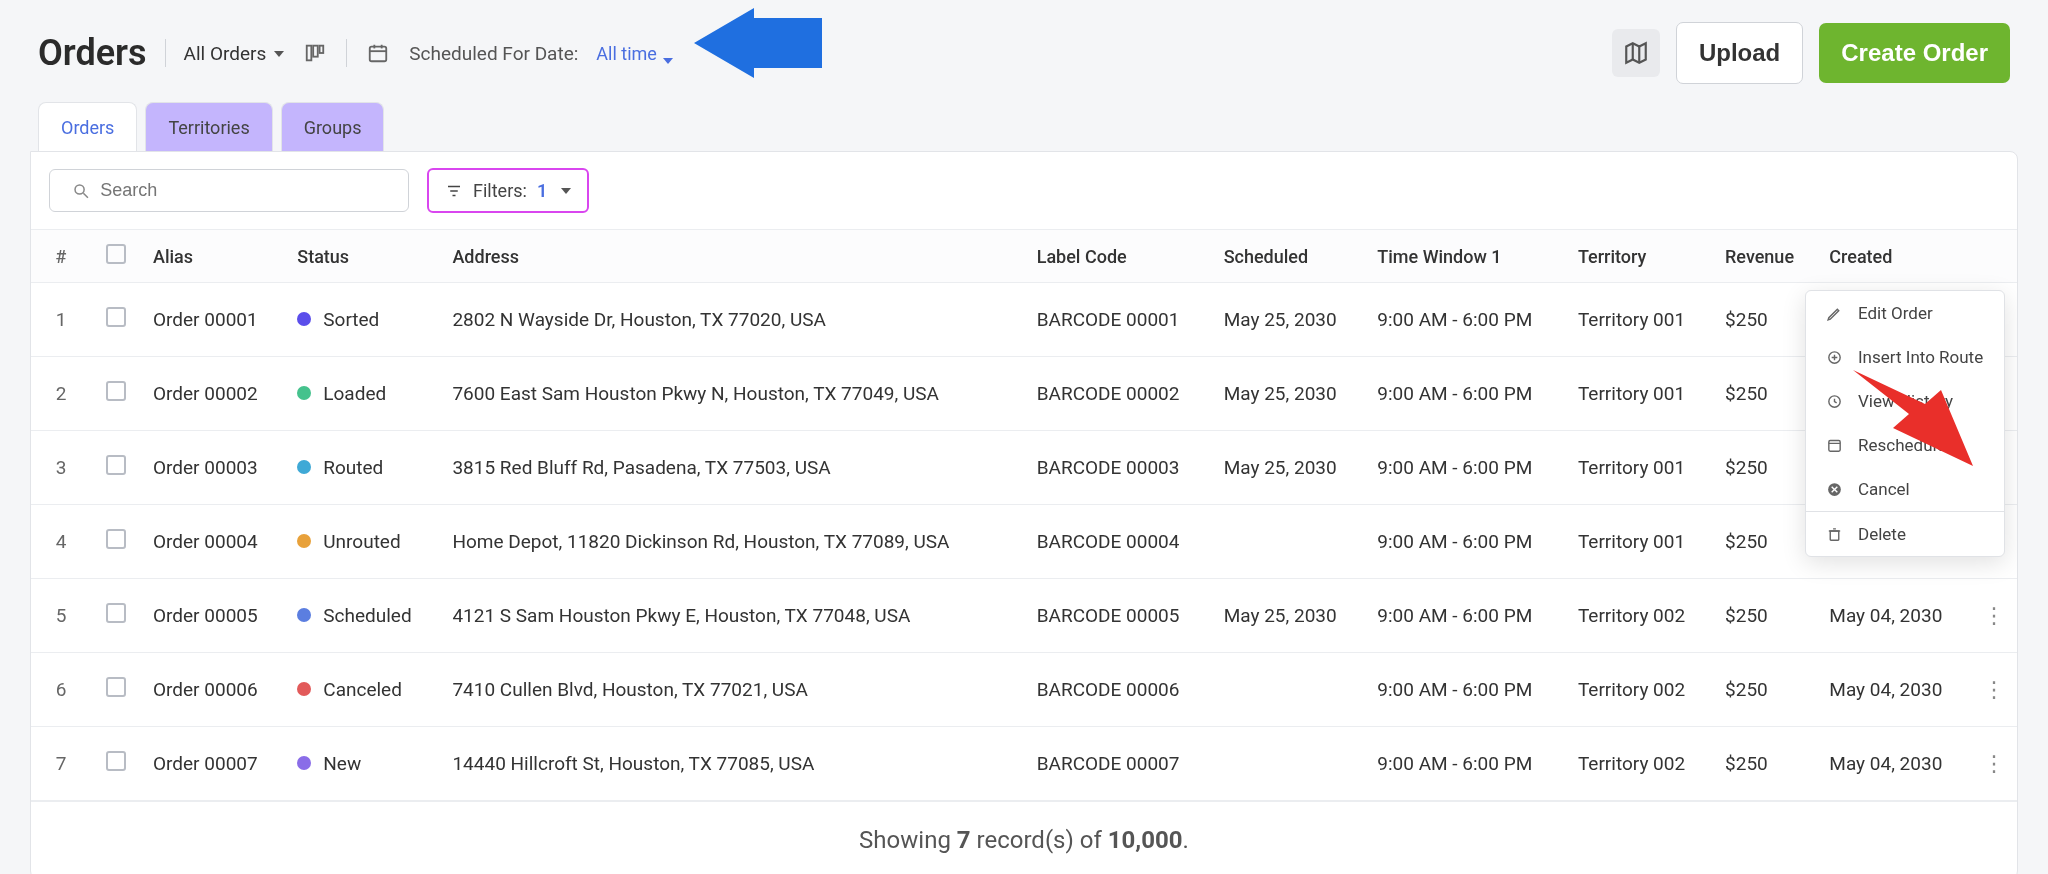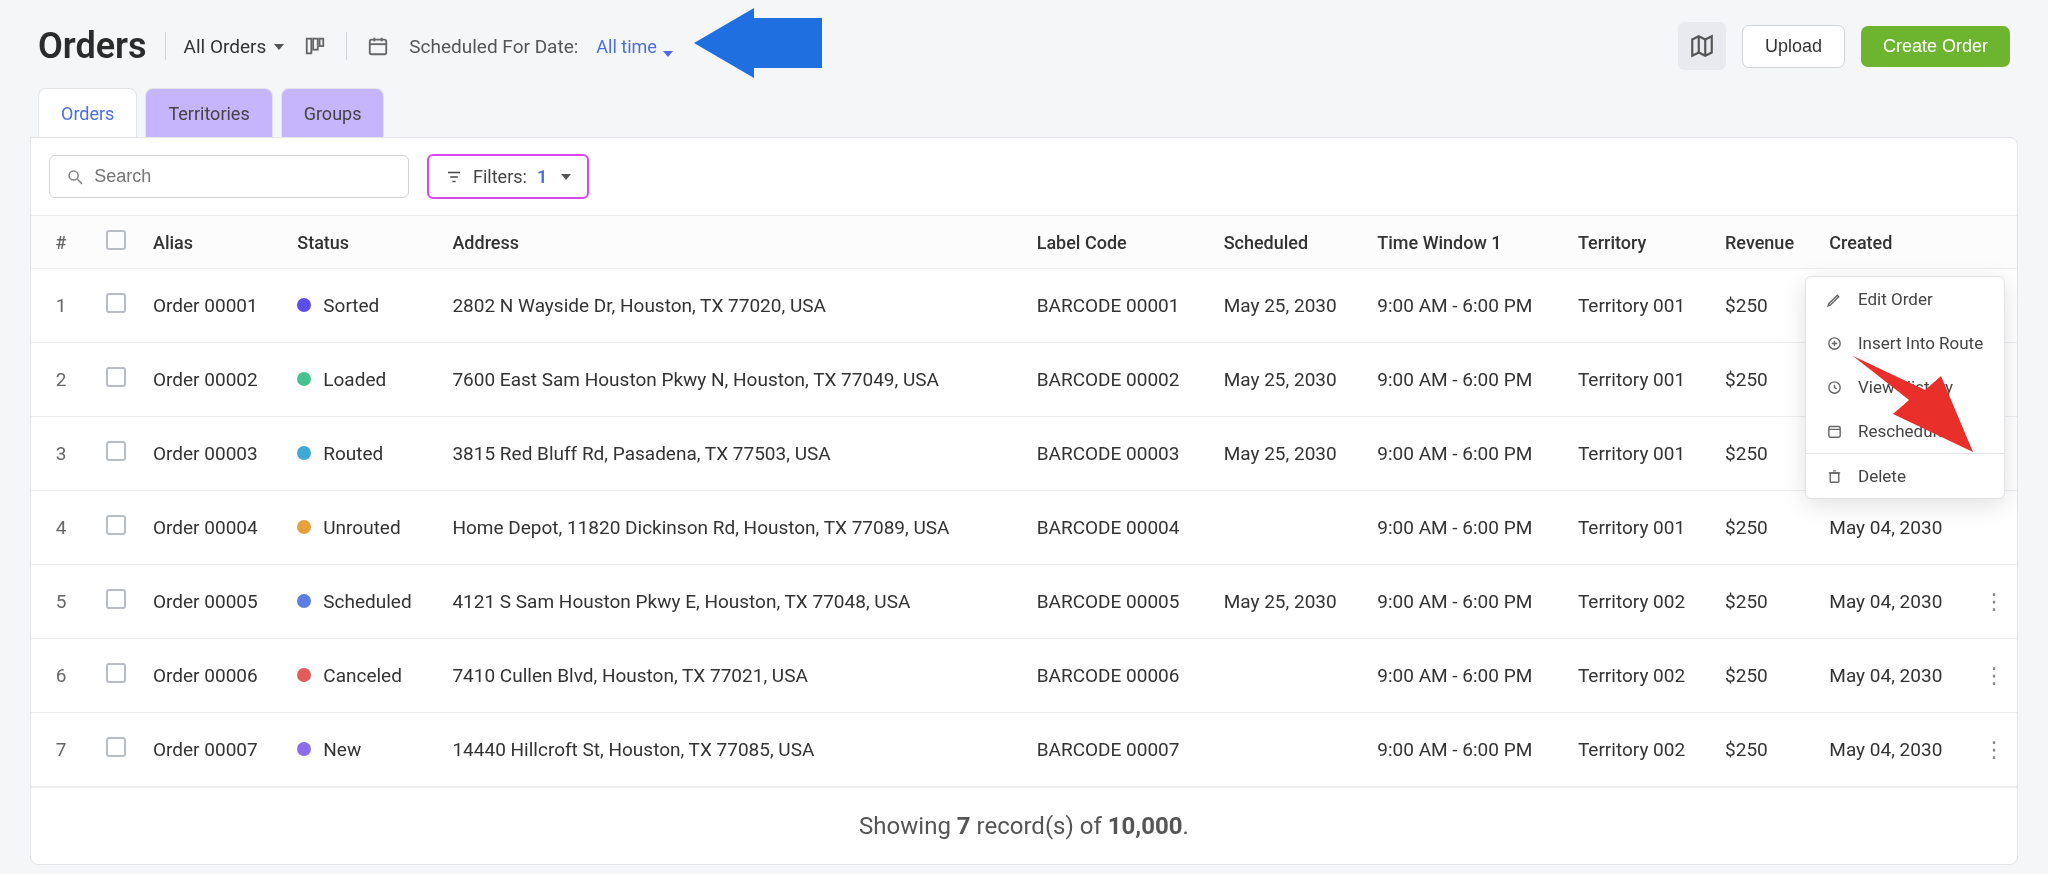--- a/index.html
+++ b/index.html
@@ -85,23 +85,23 @@
     width: 48px;
     height: 48px;
     display: flex;
     align-items: center;
     justify-content: center;
     color: #555;
     cursor: pointer;
   }
   .btn {
     border-radius: 7px;
-    padding: 10px 22px;
-    font-size: 18px;
-    font-weight: 400;
+    padding: 16px 22px;
+    font-size: 24px;
+    font-weight: 700;
     cursor: pointer;
     border: none;
   }
   .btn-outline {
     background: #fff;
     border: 1px solid #d0d3d8;
     color: #333;
   }
   .btn-primary {
     background: #6eb52f;
@@ -144,21 +144,21 @@
     align-items: center;
     gap: 18px;
     padding: 16px 18px;
   }
   .search-box {
     display: flex;
     align-items: center;
     gap: 10px;
     border: 1px solid #d0d3d8;
     border-radius: 6px;
-    padding: 10px 16px;
+    padding: 10px 22px;
     width: 360px;
     color: #888;
   }
   .search-box input {
     border: none;
     outline: none;
     font-size: 18px;
     width: 100%;
   }
   .filters-btn {
@@ -529,20 +529,30 @@
     </div>
     <div class="ctx-item">
       <span class="ctx-icon">
           <svg width="17" height="17" viewBox="0 0 24 24" fill="none" stroke="currentColor" stroke-width="2">
             <rect x="4" y="5" width="16" height="15" rx="2"></rect>
             <line x1="4" y1="9" x2="20" y2="9"></line>
           </svg>
         </span>
       <span>Reschedule</span>
     </div>
+    <div class="ctx-item">
+      <span class="ctx-icon">
+          <svg width="17" height="17" viewBox="0 0 24 24" fill="currentColor">
+            <circle cx="12" cy="12" r="9"></circle>
+            <line x1="8" y1="8" x2="16" y2="16" stroke="#fff" stroke-width="2"></line>
+            <line x1="16" y1="8" x2="8" y2="16" stroke="#fff" stroke-width="2"></line>
+          </svg>
+        </span>
+      <span>Cancel</span>
+    </div>
     <div class="ctx-sep"></div>
     <div class="ctx-item">
       <span class="ctx-icon">
           <svg width="17" height="17" viewBox="0 0 24 24" fill="none" stroke="currentColor" stroke-width="2">
             <rect x="6" y="7" width="12" height="13" rx="1"></rect>
             <line x1="4" y1="7" x2="20" y2="7"></line>
             <line x1="10" y1="4" x2="14" y2="4"></line>
           </svg>
         </span>
       <span>Delete</span>

